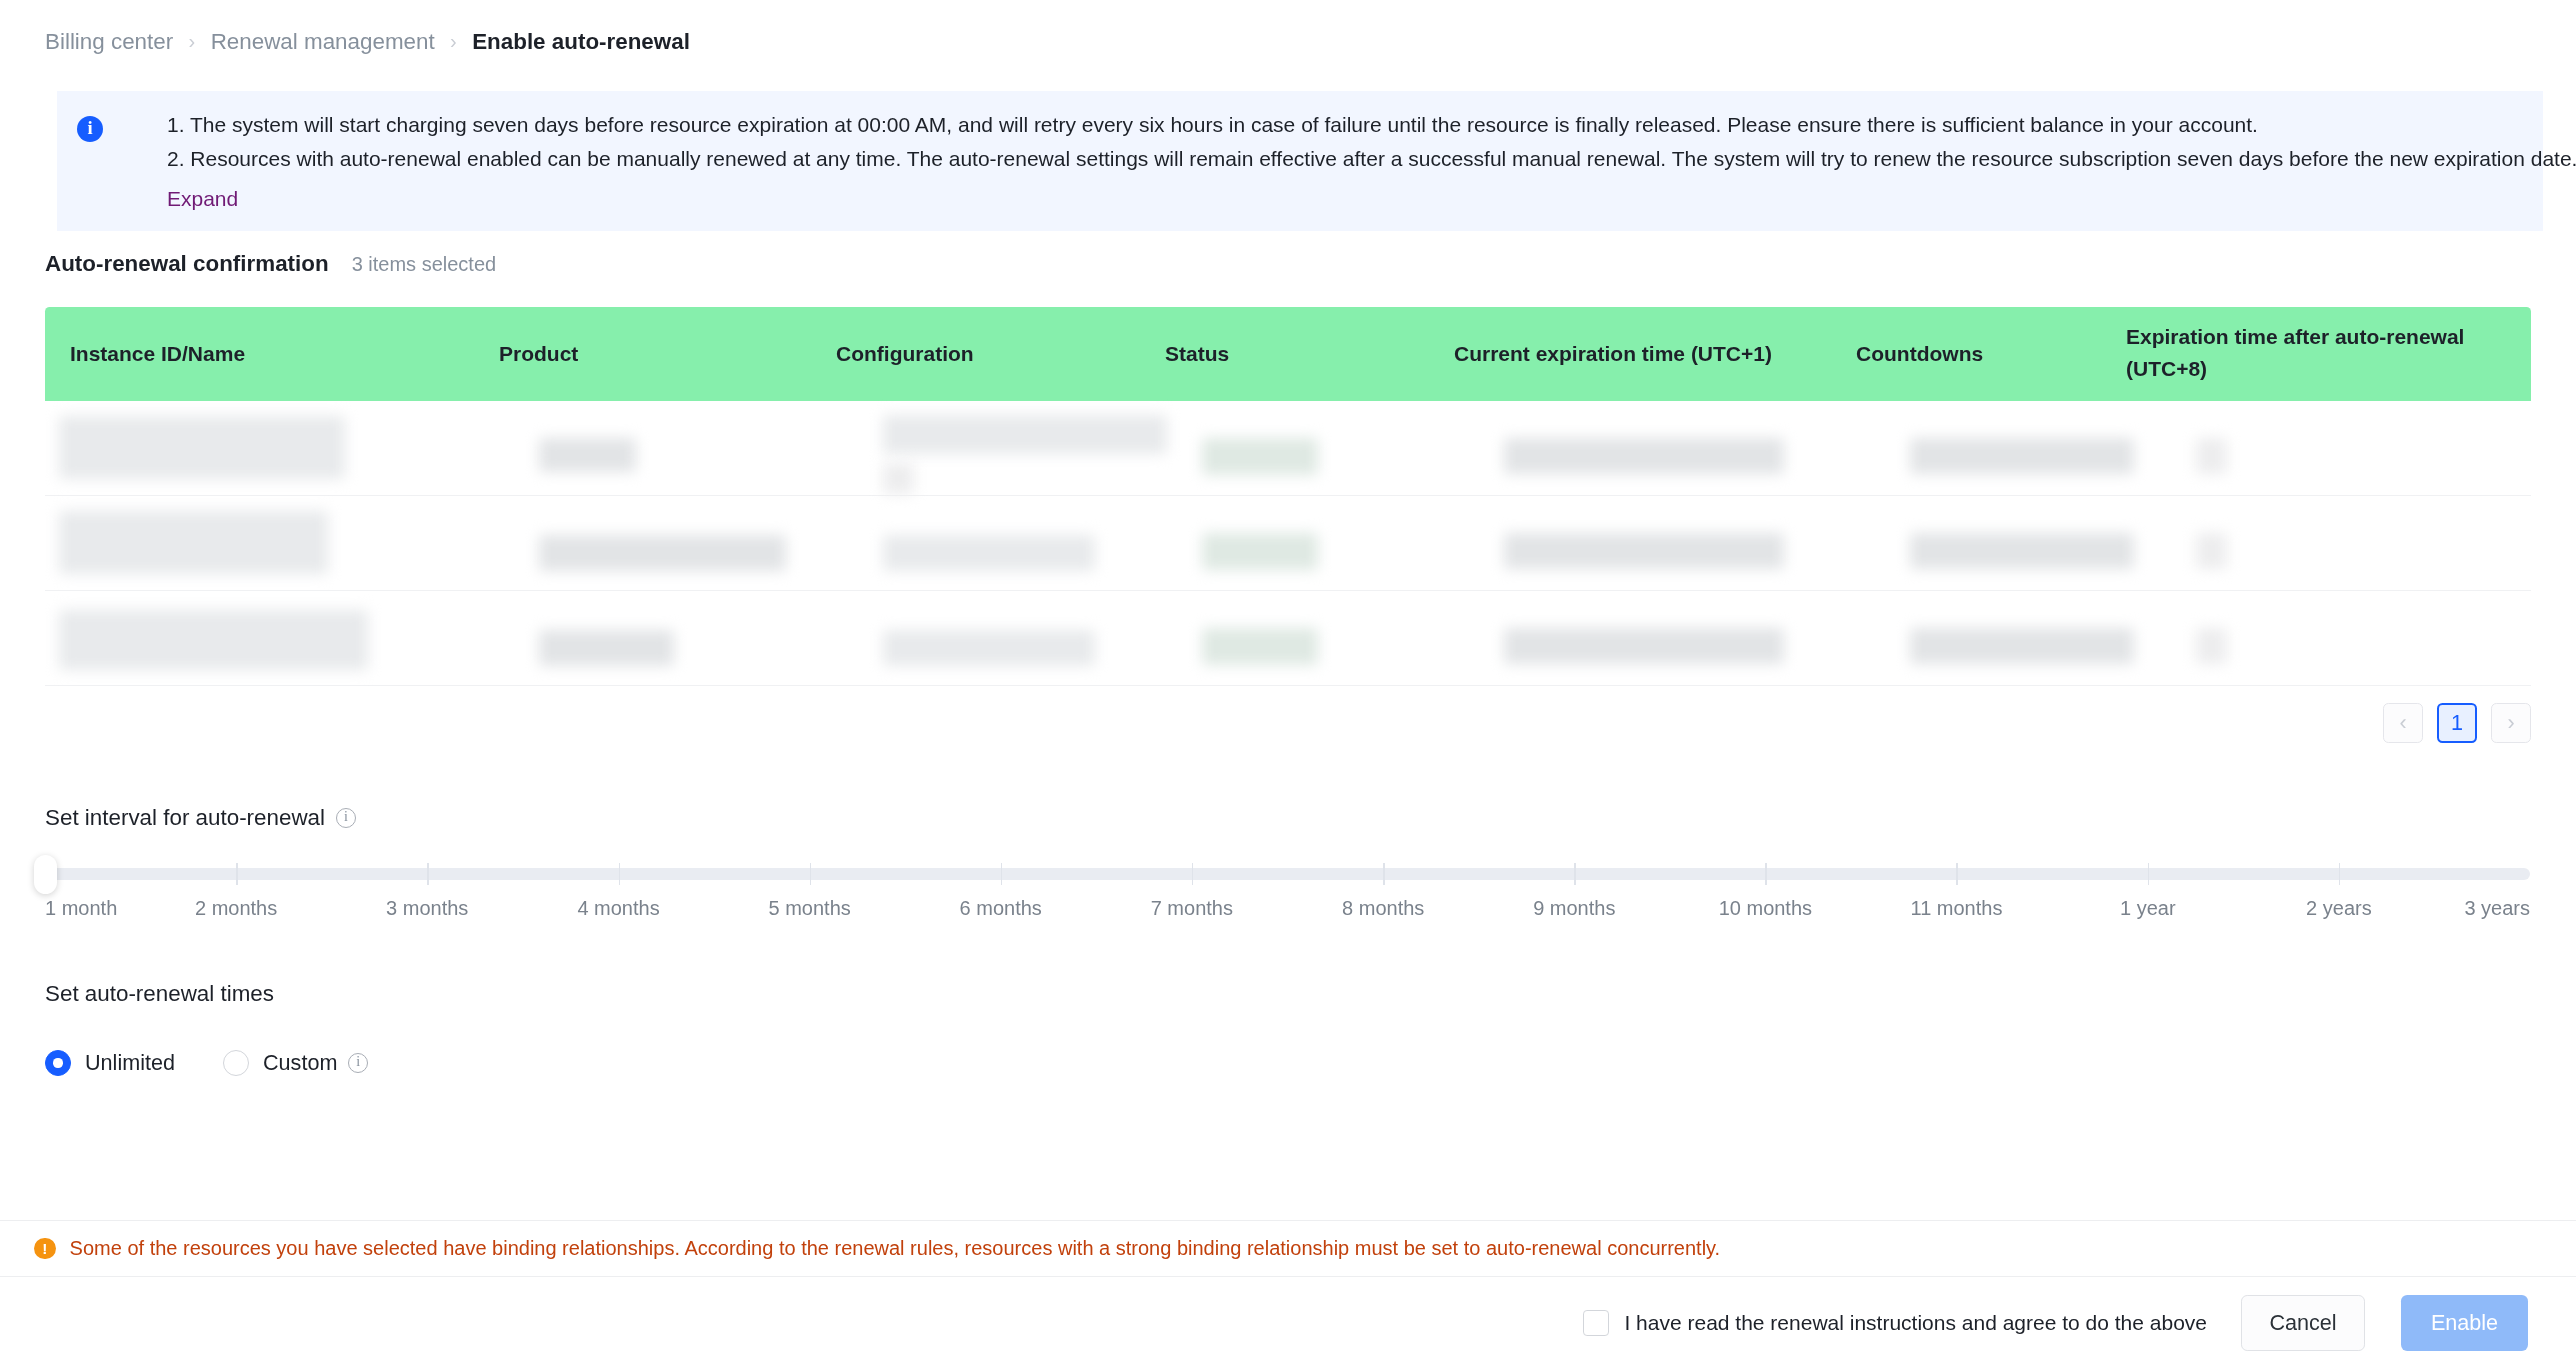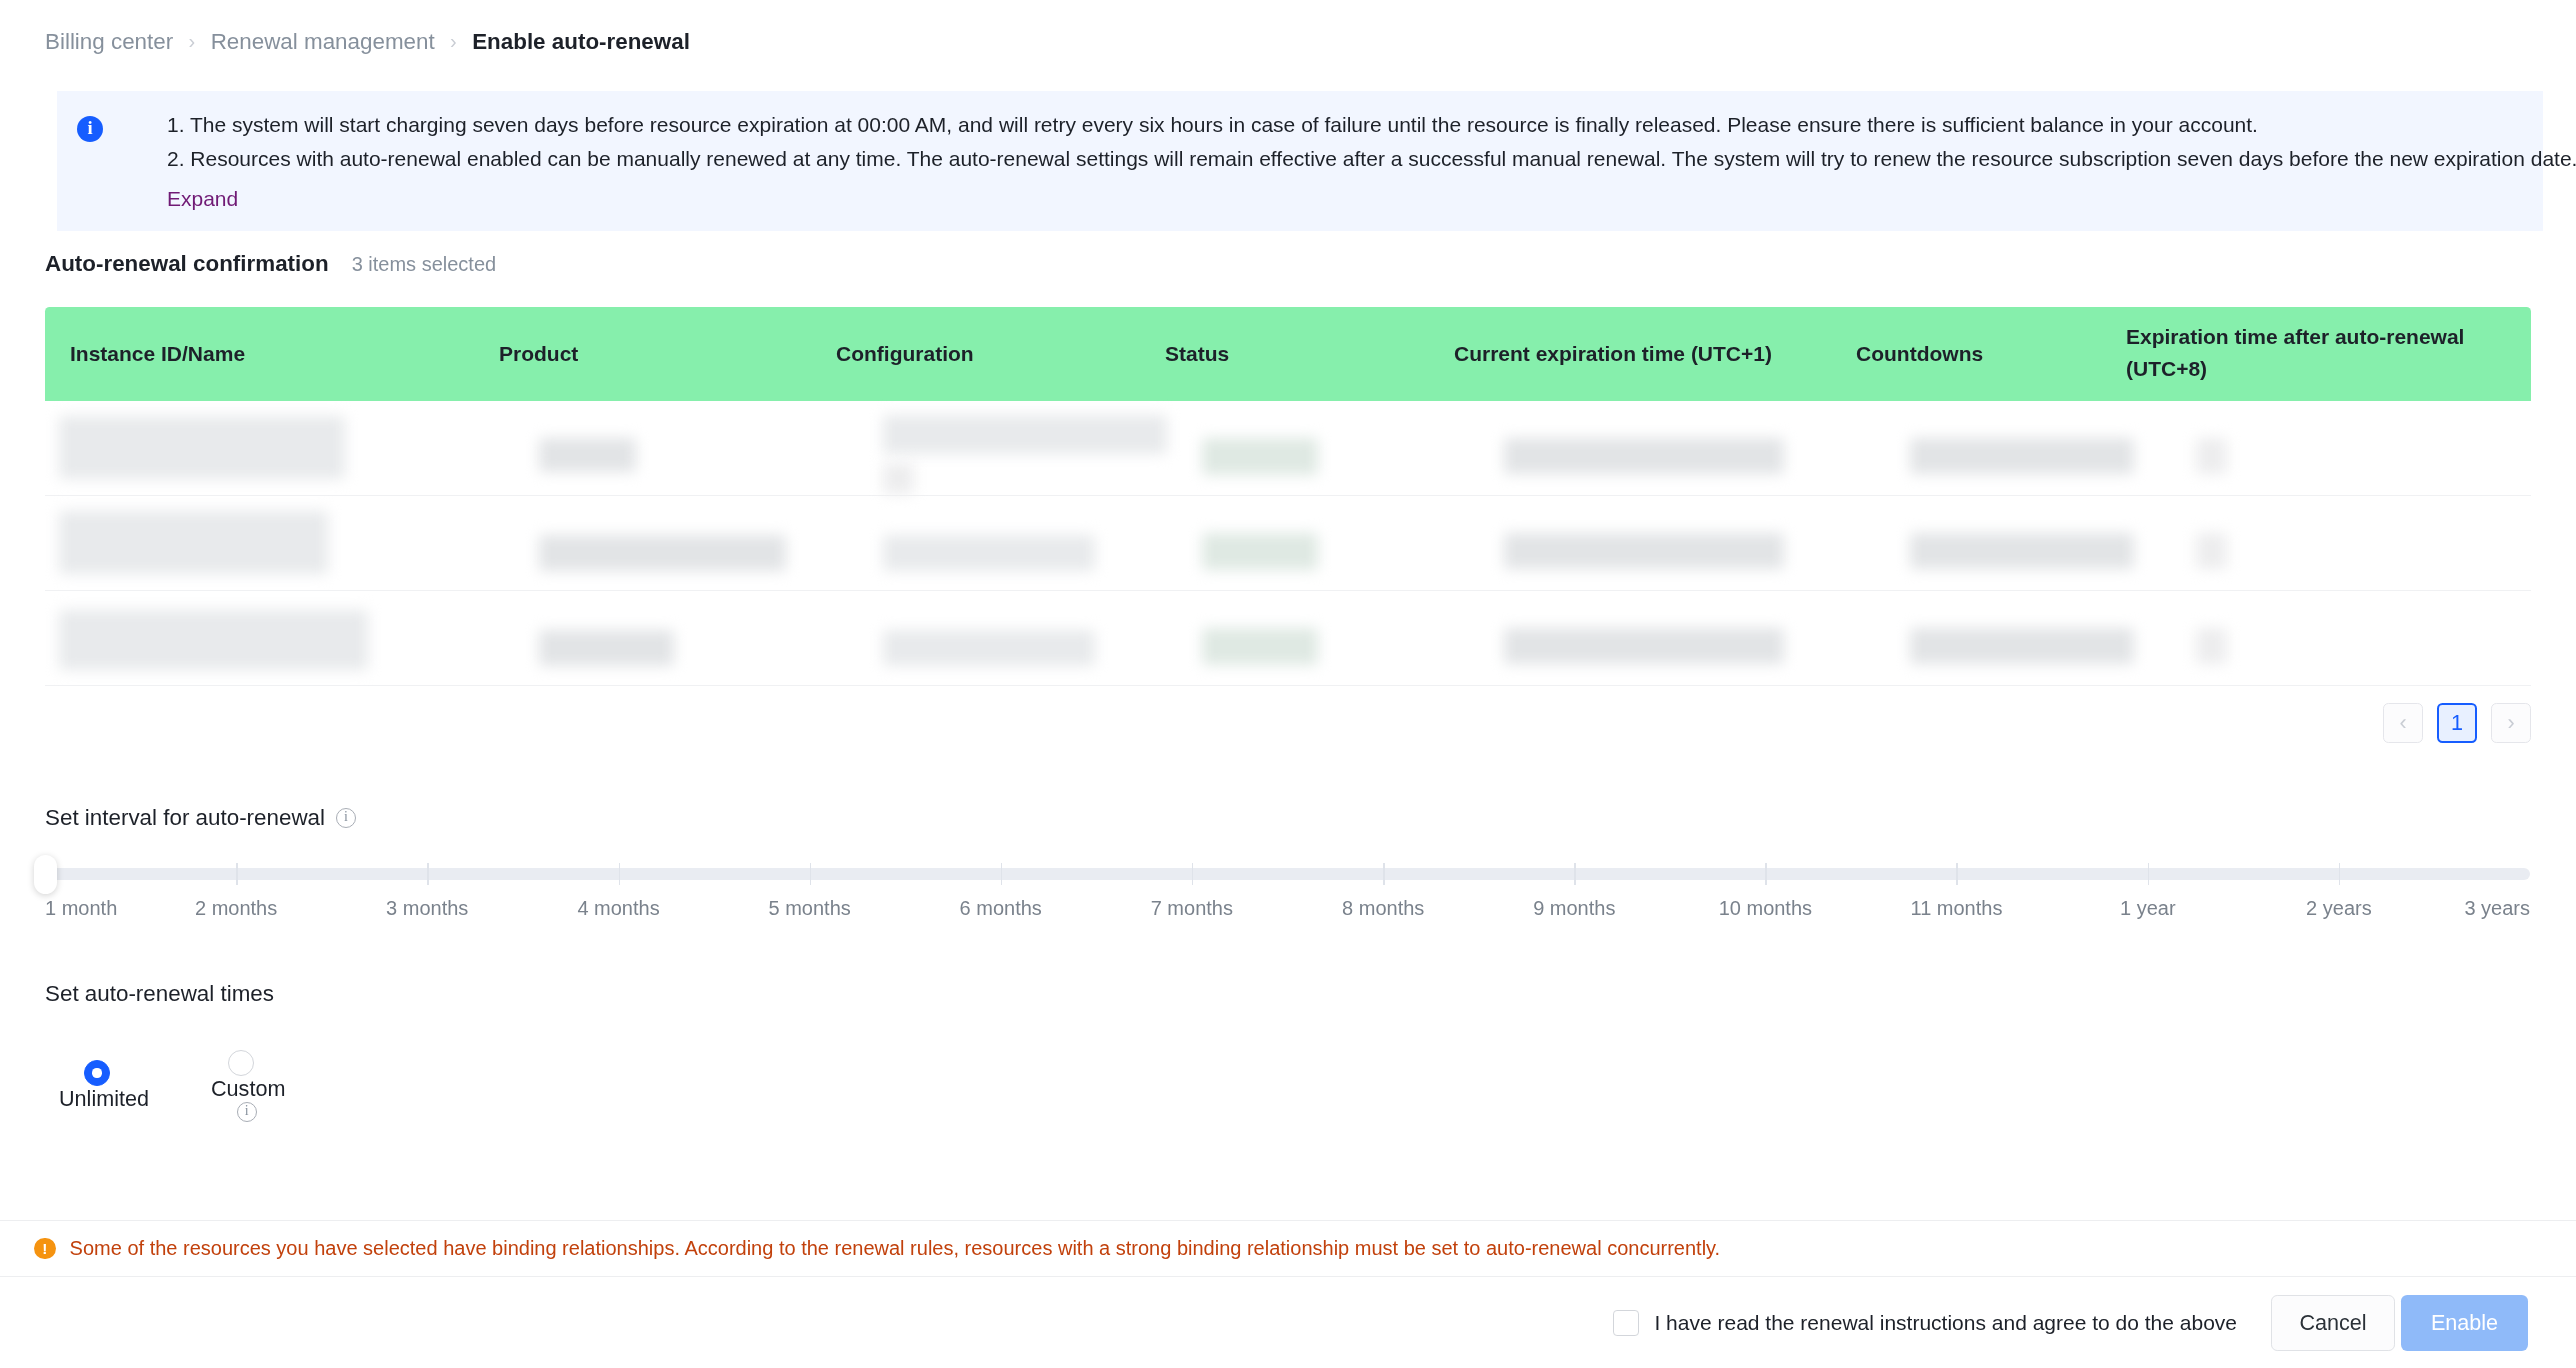--- a/index.html
+++ b/index.html
@@ -197,21 +197,21 @@
     white-space: nowrap;
     top: 0;
   }
 
   
   .radio-row {
     position: absolute;
     left: 45px; top: 1050px;
     display: flex; align-items: center;
   }
-  .radio-item { display: flex; align-items: center; cursor: pointer; flex-direction: column; }
+  .radio-item { display: flex; align-items: center; cursor: pointer; }
   .radio-item + .radio-item { margin-left: 48px; }
   .radio-dot {
     width: 26px; height: 26px; border-radius: 50%;
     border: 1.5px solid #d3d6db; background: #fff;
     position: relative; flex: 0 0 26px;
   }
   .radio-dot.checked {
     background: #165dff; border-color: #165dff;
   }
   .radio-dot.checked::after {
@@ -281,21 +281,21 @@
   .btn-cancel {
     width: 124px;
     background: #fcfcfd;
     border: 1.5px solid #e0e2e6;
     color: #2b3138;
   }
   .btn-enable {
     width: 127px;
     background: #8fbaf9;
     color: #ffffff;
-    margin-left: 6px;
+    margin-left: 36px;
     border: none;
   }
 </style>
 </head>
 <body>
 
 <div class="page">
 
   <nav class="breadcrumb">
     <span class="bc-link">Billing center</span>

